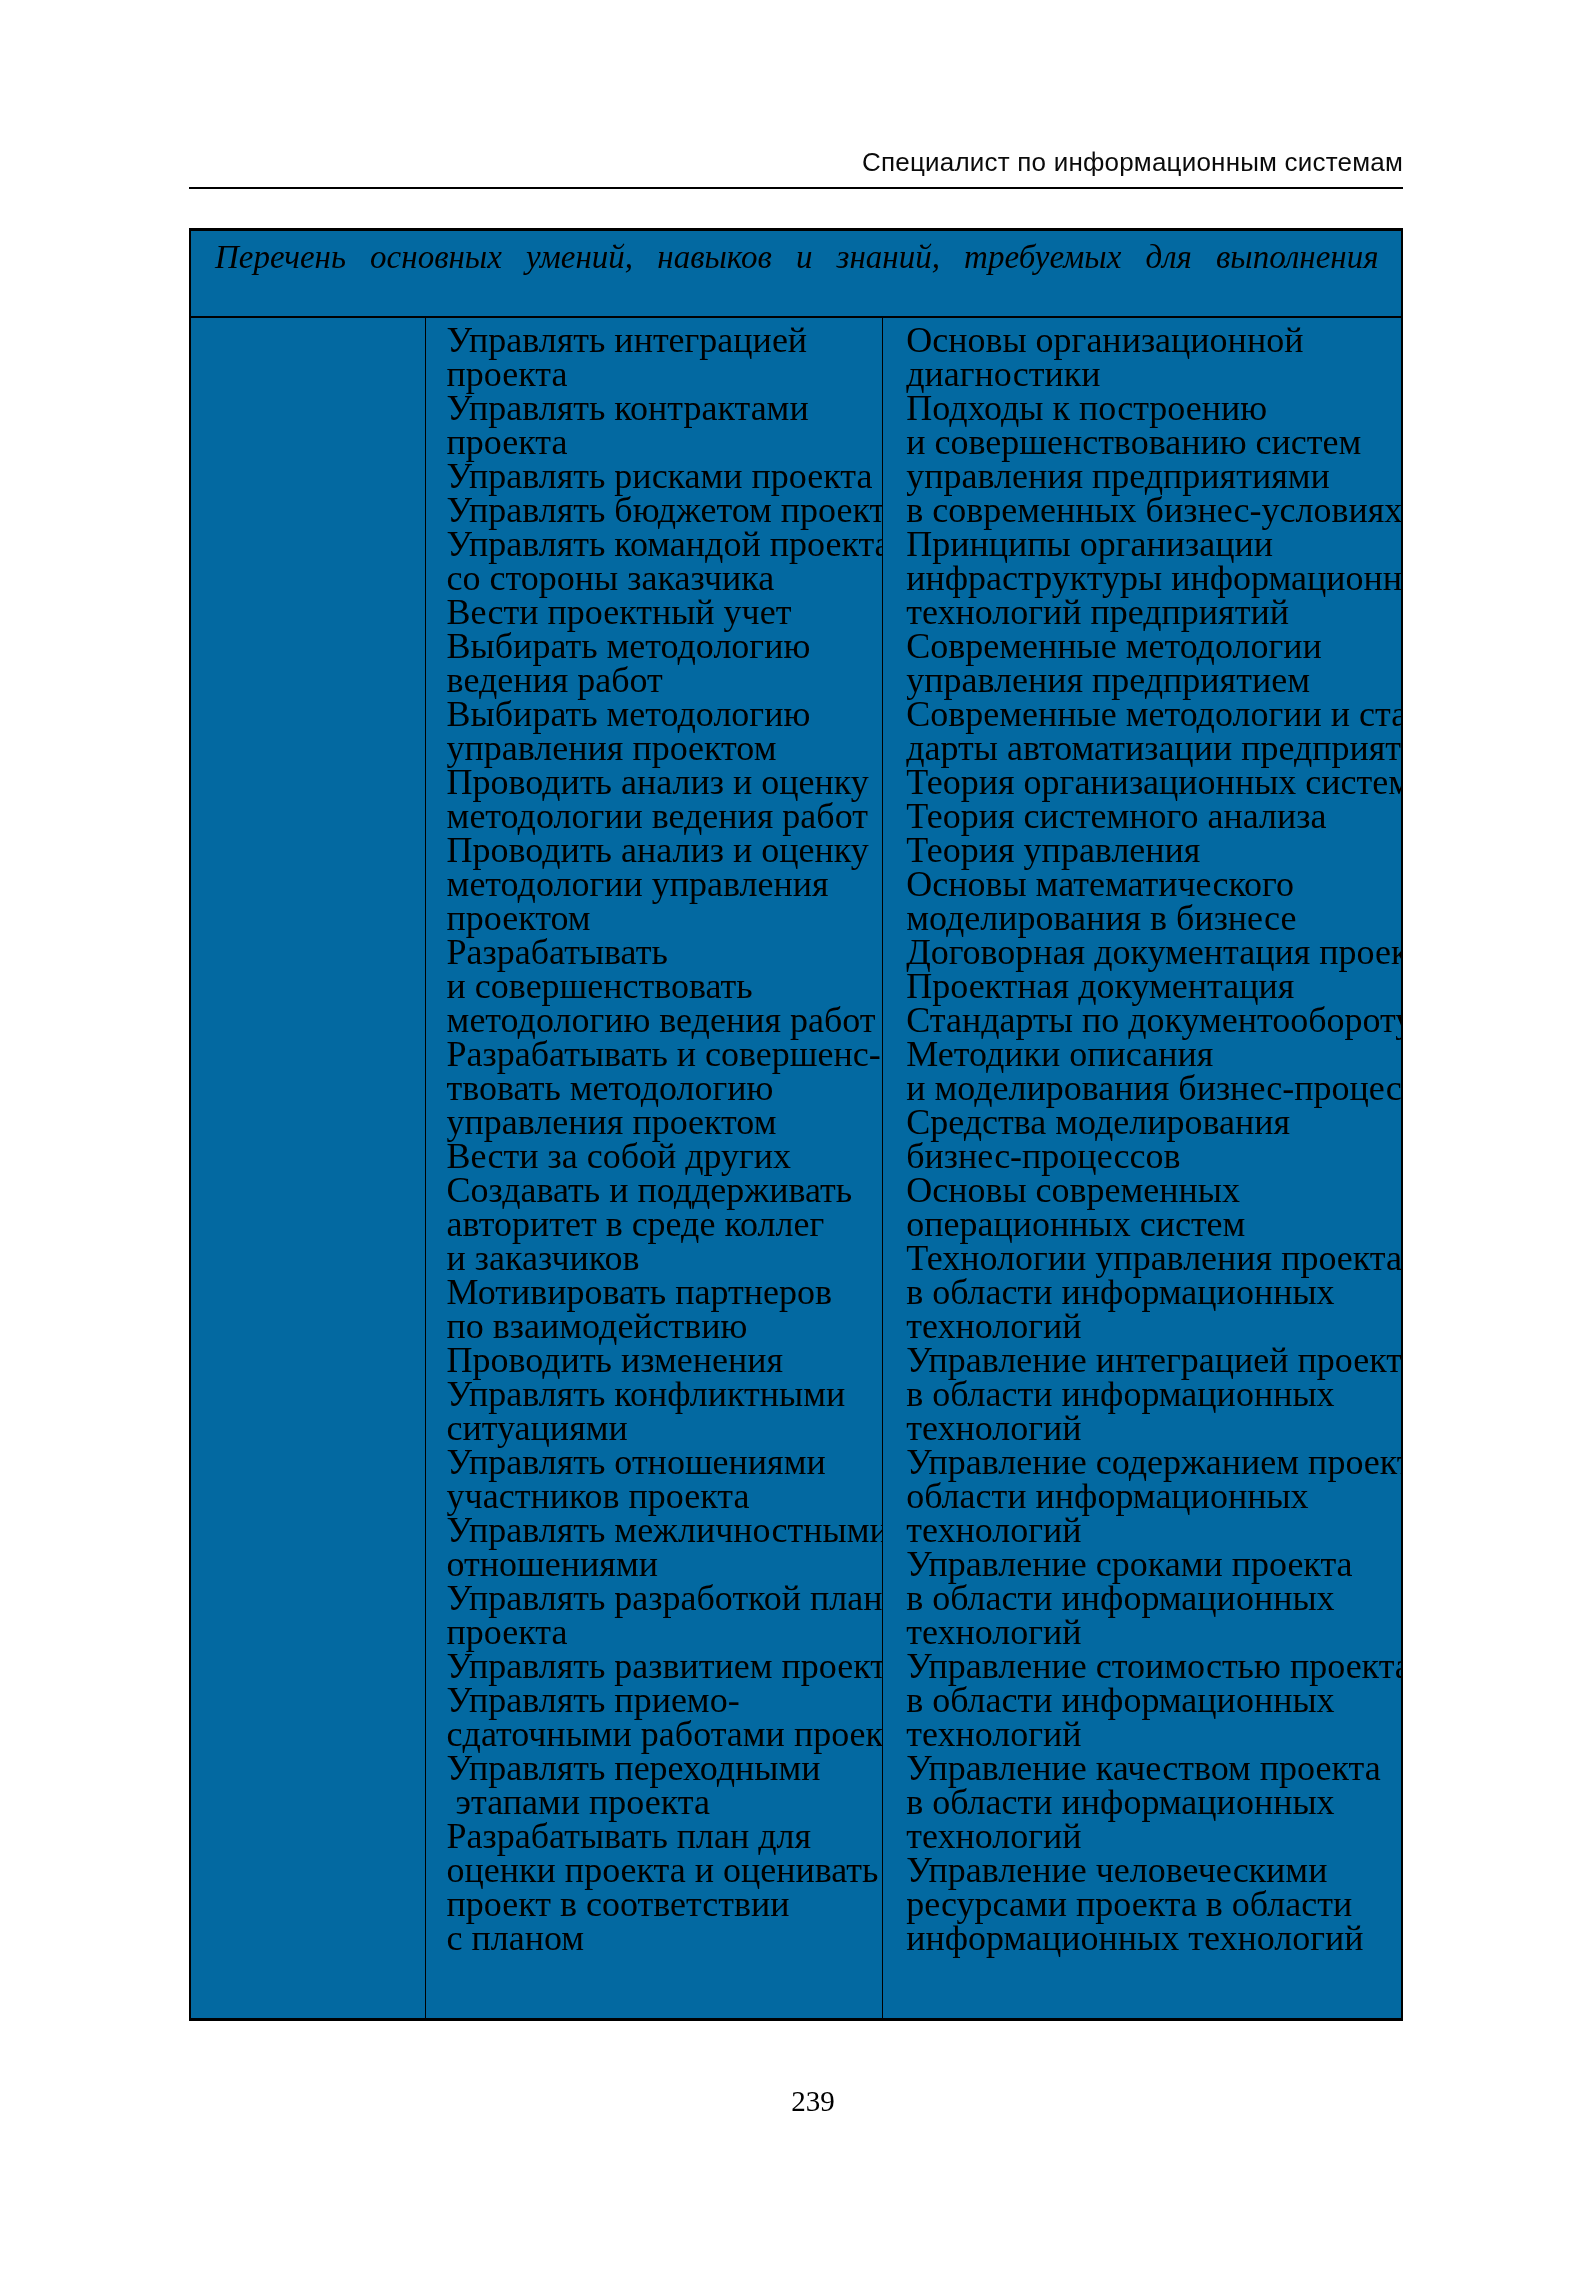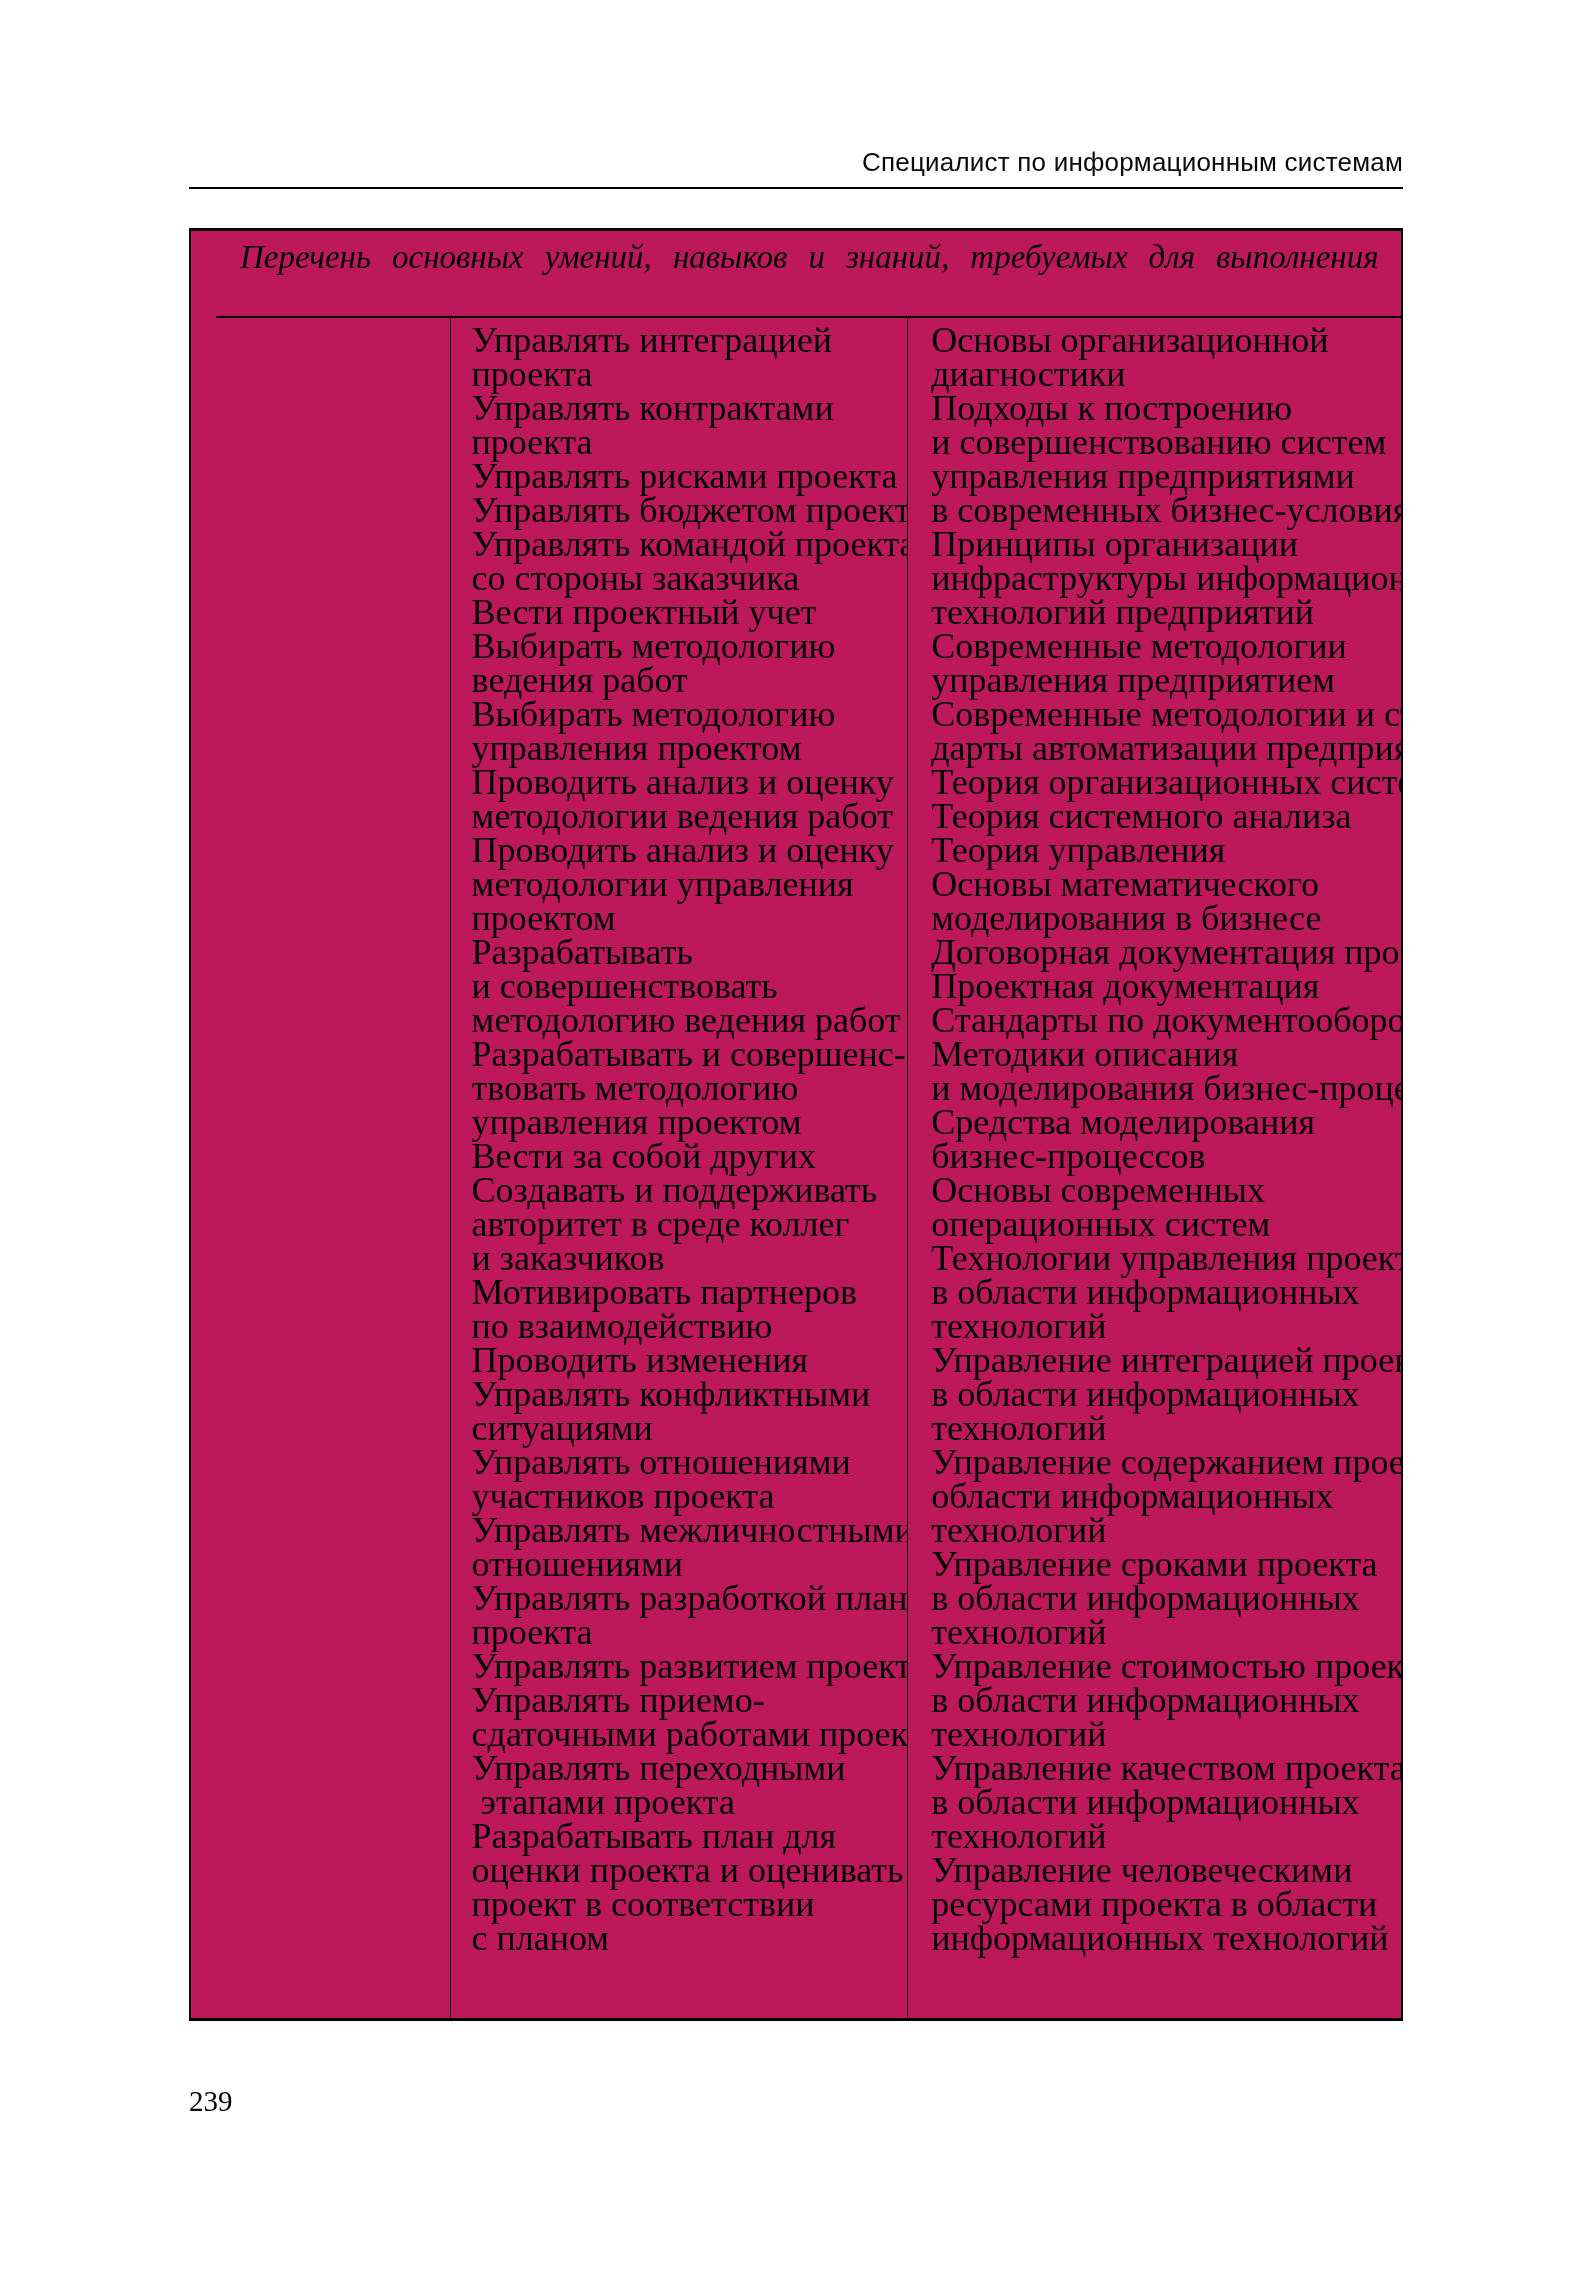--- a/index.html
+++ b/index.html
@@ -43,22 +43,21 @@
     top: 228px;
     left: 189px;
     width: 1214px;
     height: 1793px;
     box-sizing: border-box;
     border: 2.6px solid #000000;
     border-top-width: 3.5px;
     border-bottom-width: 3.5px;
     display: flex;
     flex-direction: column;
-    background: #be185d;
-    padding-left: 25px;
+    background: #0369a1;
   }
 
   .title-row {
     box-sizing: border-box;
     height: 87px;
     border-bottom: 2.6px solid #000000;
     padding: 6px 22.5px 0 24px;
     font-style: italic;
     font-size: 33px;
     line-height: 40px;
@@ -104,22 +103,23 @@
     box-sizing: border-box;
     overflow: hidden;
   }
   .bc-1 { width: 235px; border-right: 1.7px solid #000000; }
   .bc-2 { width: 445px; border-right: 1.7px solid #000000; padding: 5.2px 0 0 8.6px; white-space: pre; }
   .bc-3 { flex: 1; padding: 5.2px 0 0 11.2px; white-space: pre; }
 
   .page-number {
     position: absolute;
     top: 2084px;
-    left: 189px;
-    width: 1214px;
+    left: 206px;
+    width: 1214px;
+    text-align: center;
     font-size: 29px;
     line-height: 35px;
   }
 </style>
 </head>
 <body>
 
 <div class="page-header">Специалист по информационным системам</div>
 
 <div class="header-rule"></div>

